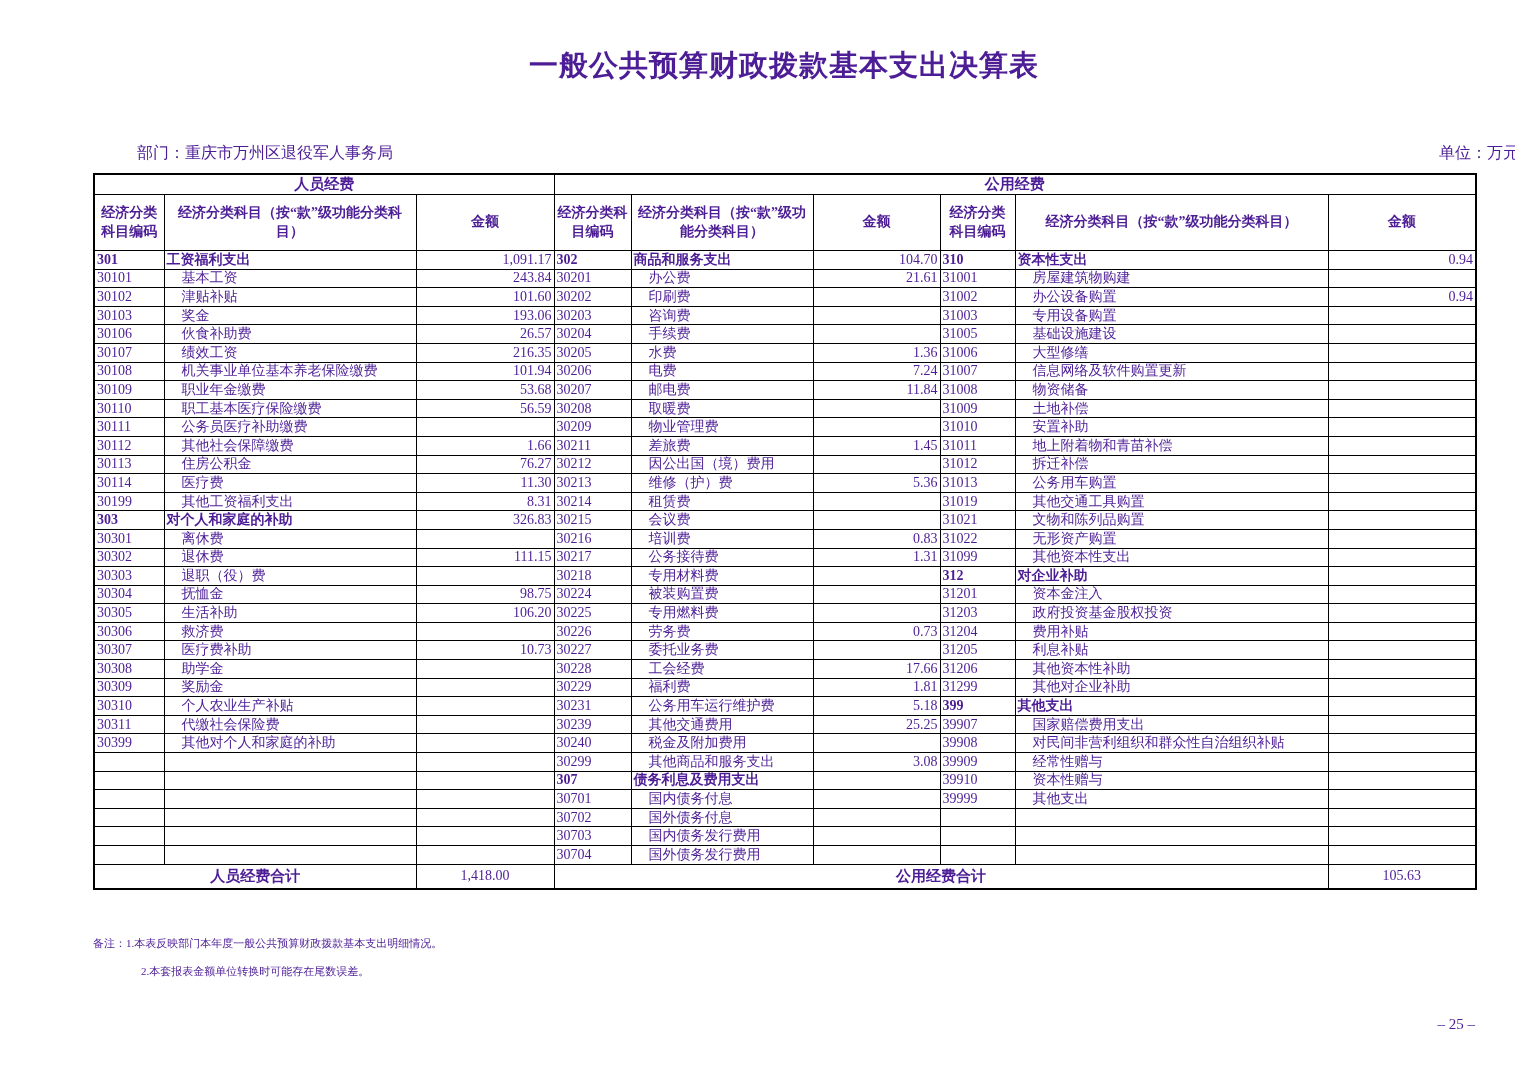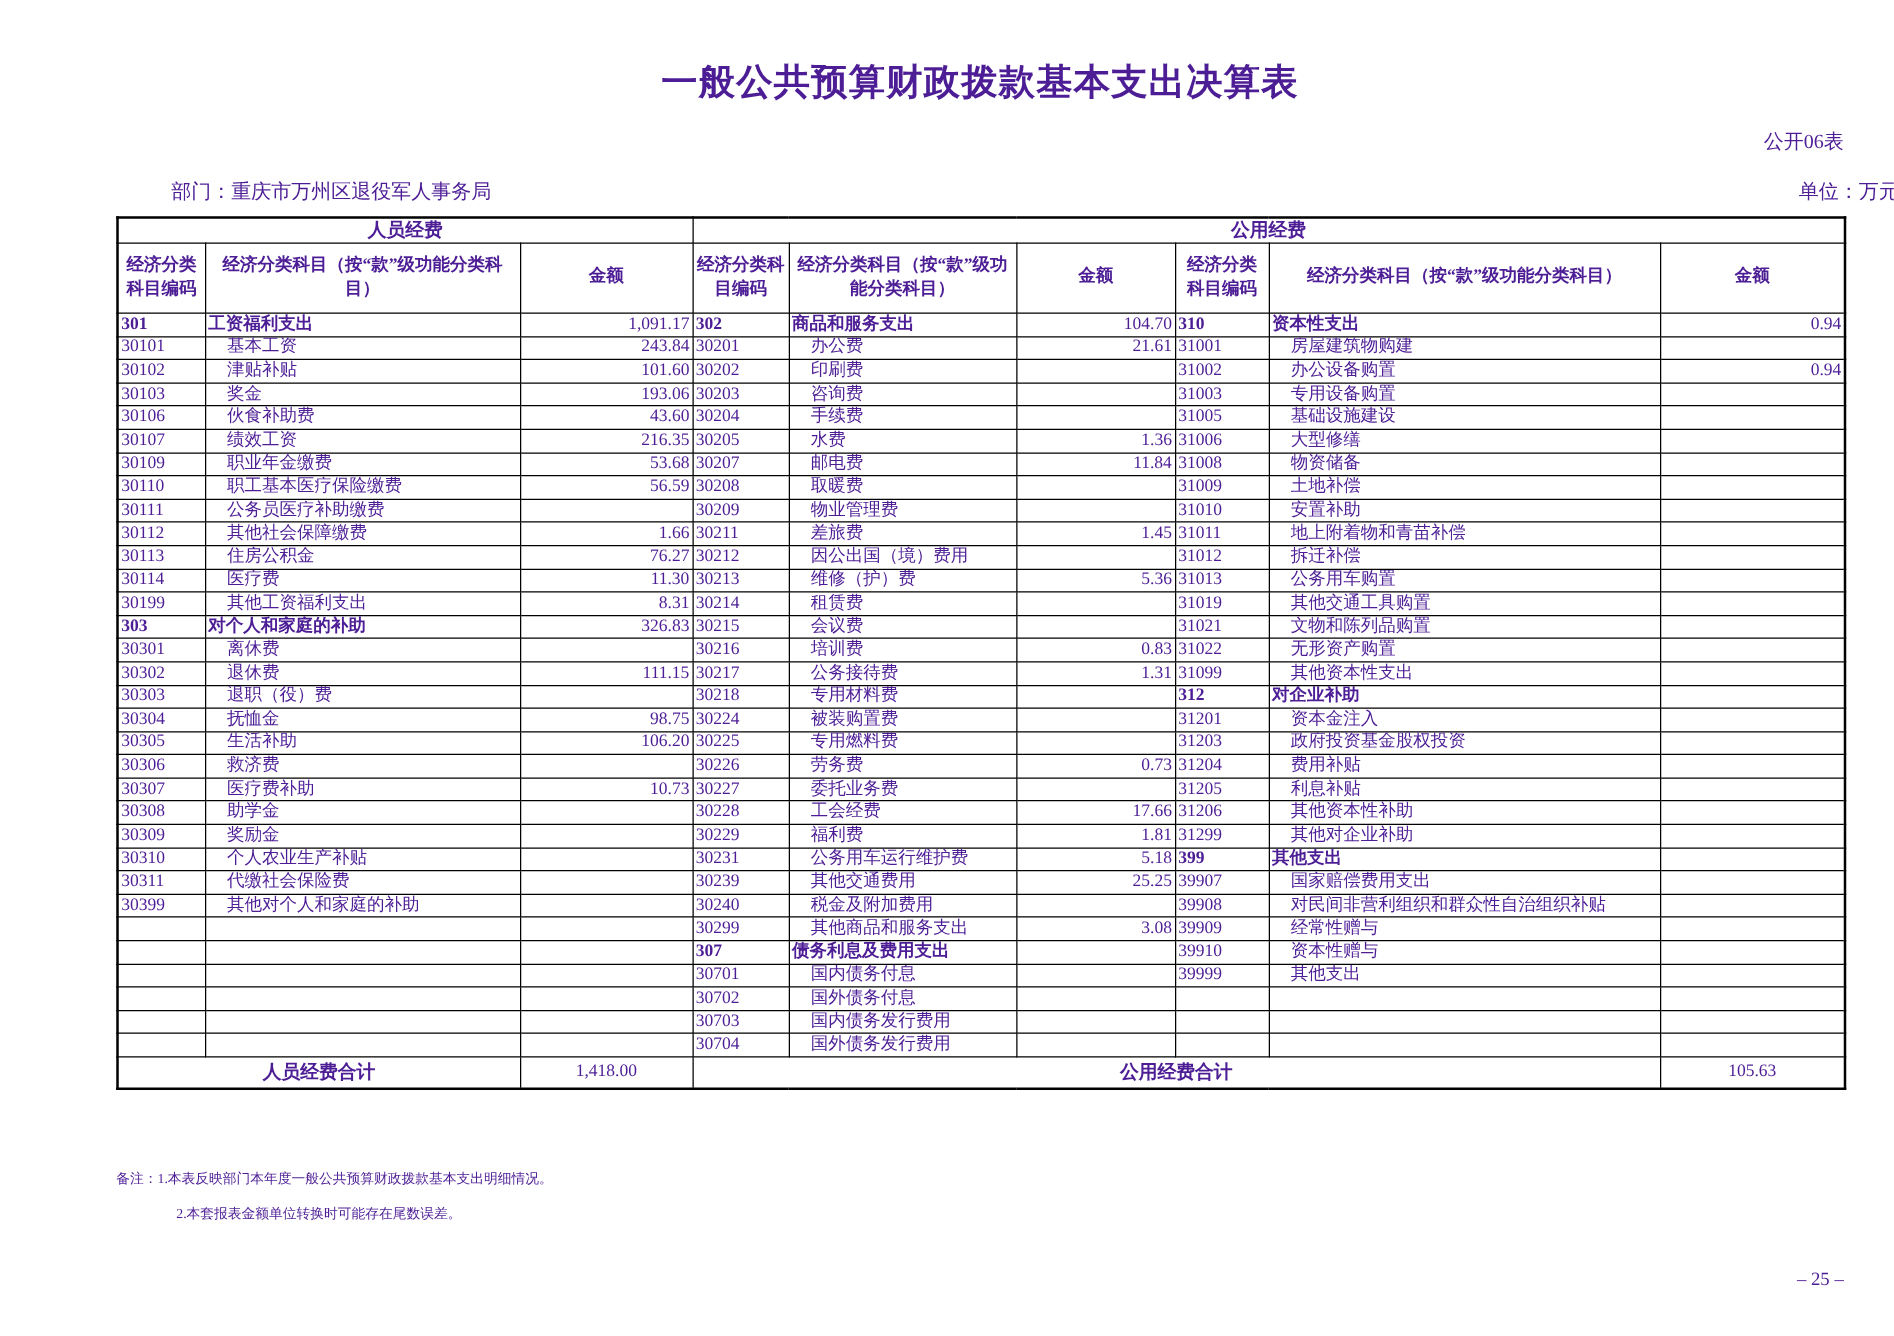--- a/index.html
+++ b/index.html
@@ -45,21 +45,20 @@
   .notes .line2 { padding-left: 48px; }
   .pagenum { position: absolute; left: 93px; top: 1016px; width: 1382px; text-align: right; font-size: 15px; }
 </style>
 </head>
 <body>
 
 <div class="sheet">
 
   <div class="title">一般公共预算财政拨款基本支出决算表</div>
 
-  <div class="form-number">公开06表</div>
 
   <div class="meta">
     <span>部门：重庆市万州区退役军人事务局</span>
     <span>单位：万元</span>
   </div>
 
   <table class="budget">
     <colgroup>
       <col style="width:70px">
         <col style="width:252px">
@@ -129,37 +128,48 @@
           <td class="code">30203</td>
           <td class="name sub">咨询费</td>
           <td class="amt"></td>
           <td class="code">31003</td>
           <td class="name sub">专用设备购置</td>
           <td class="amt"></td>
         </tr>
         <tr>
           <td class="code">30106</td>
           <td class="name sub">伙食补助费</td>
-          <td class="amt">43.60</td>
+          <td class="amt">26.57</td>
           <td class="code">30204</td>
           <td class="name sub">手续费</td>
           <td class="amt"></td>
           <td class="code">31005</td>
           <td class="name sub">基础设施建设</td>
           <td class="amt"></td>
         </tr>
         <tr>
           <td class="code">30107</td>
           <td class="name sub">绩效工资</td>
           <td class="amt">216.35</td>
           <td class="code">30205</td>
           <td class="name sub">水费</td>
           <td class="amt">1.36</td>
           <td class="code">31006</td>
           <td class="name sub">大型修缮</td>
+          <td class="amt"></td>
+        </tr>
+        <tr>
+          <td class="code">30108</td>
+          <td class="name sub">机关事业单位基本养老保险缴费</td>
+          <td class="amt">101.94</td>
+          <td class="code">30206</td>
+          <td class="name sub">电费</td>
+          <td class="amt">7.24</td>
+          <td class="code">31007</td>
+          <td class="name sub">信息网络及软件购置更新</td>
           <td class="amt"></td>
         </tr>
         <tr>
           <td class="code">30109</td>
           <td class="name sub">职业年金缴费</td>
           <td class="amt">53.68</td>
           <td class="code">30207</td>
           <td class="name sub">邮电费</td>
           <td class="amt">11.84</td>
           <td class="code">31008</td>

